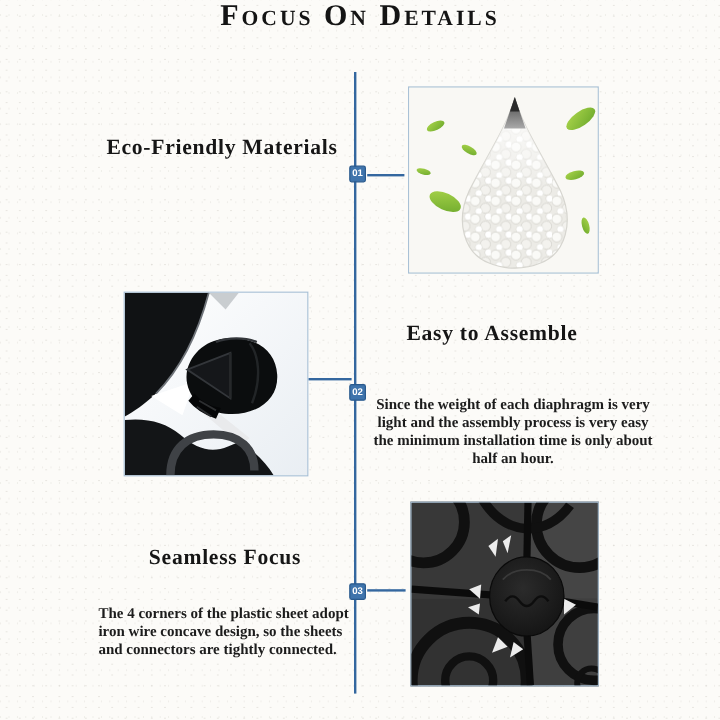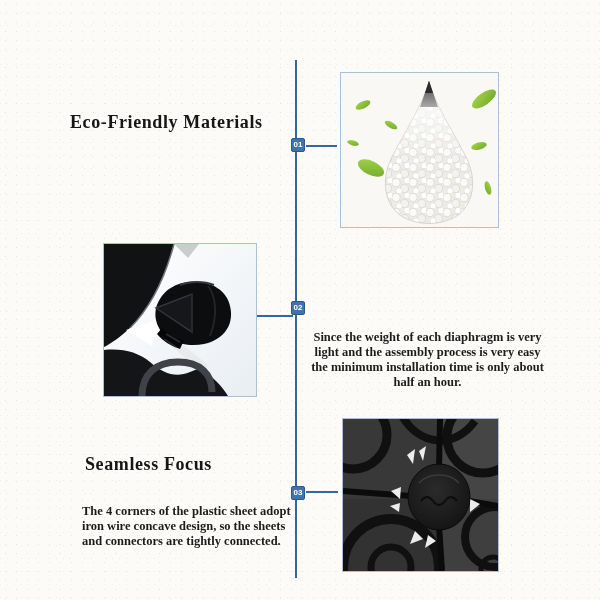--- a/index.html
+++ b/index.html
@@ -23,24 +23,24 @@
   .hconn{position:absolute;height:2px;background:#34679f;}
   .conn1{left:306px;top:145px;width:31px;}
   .conn2{left:256px;top:315px;width:37px;}
   .conn3{left:306px;top:491px;width:32px;}
   .badge{
     position:absolute;left:291px;width:14px;height:14px;box-sizing:border-box;
     background:#3f74ac;border:1px solid #2a5a8d;border-radius:2px;
     color:#ffffff;font-family:"Liberation Sans", sans-serif;
     font-size:8px;font-weight:bold;line-height:12px;text-align:center;z-index:3;
   }
-  .badge1{top:138px;} .badge2{top:301px;text-align:center;} .badge3{top:486px;}
+  .badge1{top:138px;} .badge2{top:320px;text-align:center;} .badge3{top:486px;}
   .sec-heading{
     position:absolute;font-size:18px;font-weight:bold;letter-spacing:.6px;
-    color:#161616;
+    text-align:center;color:#161616;
   }
   .h1{left:70px;top:112px;width:230px;}
   .h2{left:305px;top:267px;width:210px;}
   .h3{left:85px;top:454px;width:205px;}
   .sec-body{
     position:absolute;font-size:12.5px;font-weight:bold;line-height:1.2;
     white-space:pre-line;color:#1c1c1c;
   }
   .b1{left:83px;top:165px;width:215px;text-align:left;}
   .b2{left:310px;top:330px;width:235px;text-align:center;}
@@ -49,32 +49,34 @@
   .fig1{left:340px;top:72px;width:157px;height:154px;background:#f9f8f4;}
   .fig2{left:103px;top:243px;width:152px;height:152px;background:#ffffff;}
   .fig3{left:342px;top:418px;width:155px;height:152px;background:#3d3d3d;}
   .figure svg{display:block;}
 </style>
 </head>
 <body>
 
 <div class="canvas">
 
+  <div class="page-title">Focus On Details</div>
 
   <div class="vline"></div>
   <div class="hconn conn1"></div>
   <div class="hconn conn2"></div>
   <div class="hconn conn3"></div>
 
   <div class="badge badge1">01</div>
   <div class="badge badge2">02</div>
   <div class="badge badge3">03</div>
 
   <div class="sec-heading h1">Eco-Friendly Materials</div>
 
+  <div class="sec-heading h2">Easy to Assemble</div>
   <div class="sec-body b2">Since the weight of each diaphragm is very
 light and the assembly process is very easy
 the minimum installation time is only about
 half an hour.</div>
 
   <div class="sec-heading h3">Seamless Focus</div>
   <div class="sec-body b3">The 4 corners of the plastic sheet adopt
 iron wire concave design, so the sheets
 and connectors are tightly connected.</div>
 

